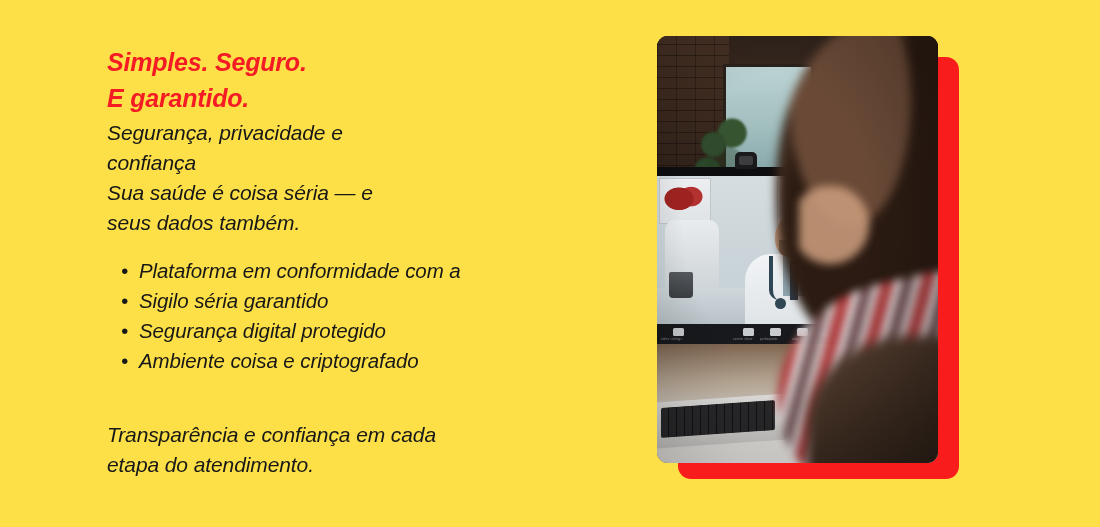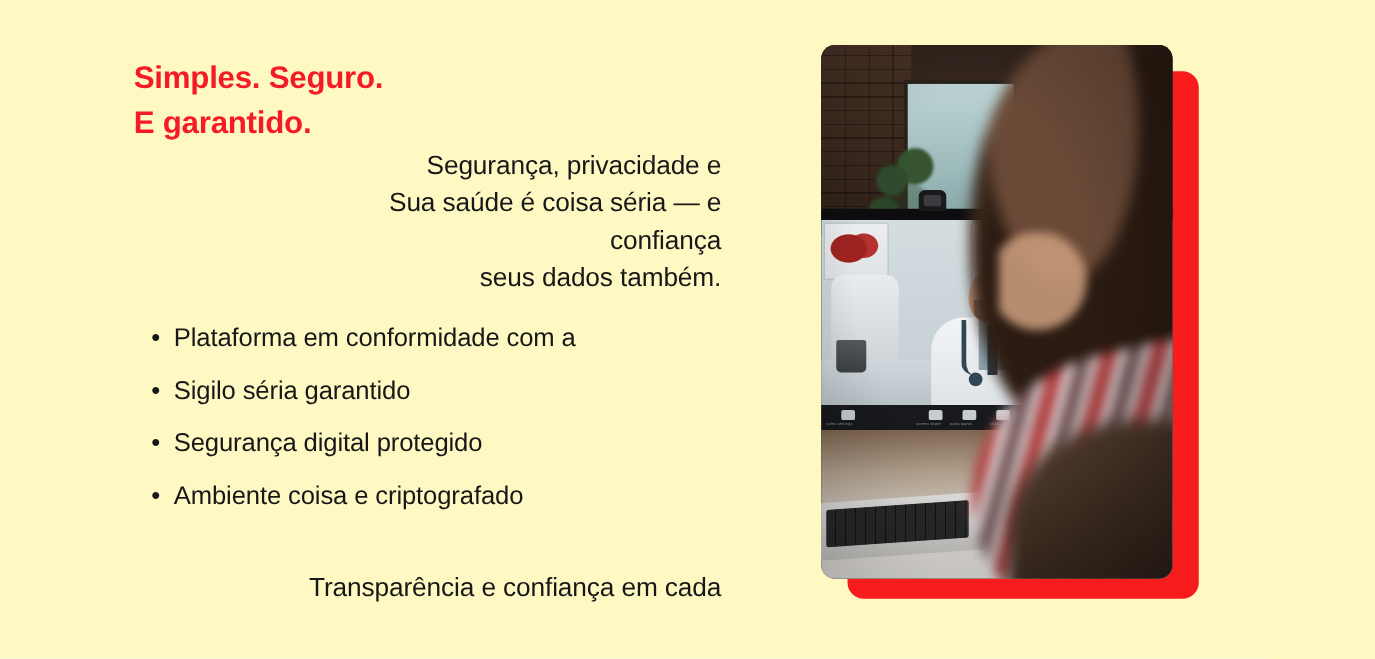--- a/index.html
+++ b/index.html
@@ -11,21 +11,22 @@
     height: 527px;
     background: #f3f3f3;
     font-family: "Liberation Sans", sans-serif;
     overflow: hidden;
     position: relative;
   }
 
   #slide {
     position: absolute;
     inset: 0;
-    background: #fef9c3;
+    background: #fde047;
+    font-style: italic;
   }
 
   
   #text-column {
     position: absolute;
     left: 107px;
     top: 44px;
     width: 470px;
   }
 
@@ -43,21 +44,21 @@
 
   .body-par {
     margin: 0;
     padding: 0;
     color: #171717;
     font-size: 21px;
     line-height: 30px;
     font-weight: 400;
     letter-spacing: -0.1px;
   }
-  .body-par .b-line { display: block; text-align: right; }
+  .body-par .b-line { display: block; }
 
   #para-intro { margin-top: 2px; }
 
   
   #feature-list {
     list-style: none;
     margin: 18px 0 0 0;
     padding: 0;
   }
   #feature-list li {
@@ -70,21 +71,21 @@
     margin-bottom: 0;
   }
   #feature-list li .bullet-dot {
     position: absolute;
     left: 14px;
     top: 0;
     line-height: 30px;
     color: #171717;
     font-size: 20.5px;
   }
-  #feature-list li .li-text { display: block; margin-top: 12px; }
+  #feature-list li .li-text { display: block; }
 
   
   #para-closing {
     margin-top: 44px;
   }
 
   
   #visual-block {
     position: absolute;
     left: 657px;
@@ -364,22 +365,22 @@
 
   <div id="text-column">
 
     <h1 id="headline">
       <span class="hl-line">Simples. Seguro.</span>
       <span class="hl-line">E garantido.</span>
     </h1>
 
     <p class="body-par" id="para-intro">
       <span class="b-line">Segurança, privacidade e</span>
+      <span class="b-line">confiança</span>
       <span class="b-line">Sua saúde é coisa séria — e</span>
-      <span class="b-line">confiança</span>
       <span class="b-line">seus dados também.</span>
     </p>
 
     <ul id="feature-list">
       <li>
         <span class="bullet-dot">•</span>
         <span class="li-text"> Plataforma em conformidade com a</span>
       </li>
       <li>
         <span class="bullet-dot">•</span>
@@ -390,20 +391,21 @@
         <span class="li-text"> Segurança digital protegido</span>
       </li>
       <li>
         <span class="bullet-dot">•</span>
         <span class="li-text">Ambiente coisa e criptografado</span>
       </li>
     </ul>
 
     <p class="body-par" id="para-closing">
       <span class="b-line">Transparência e confiança em cada</span>
+      <span class="b-line">etapa do atendimento.</span>
     </p>
 
   </div>
 
   <div id="visual-block">
 
     <div id="accent-rect"></div>
 
     <div id="photo-card">
 

